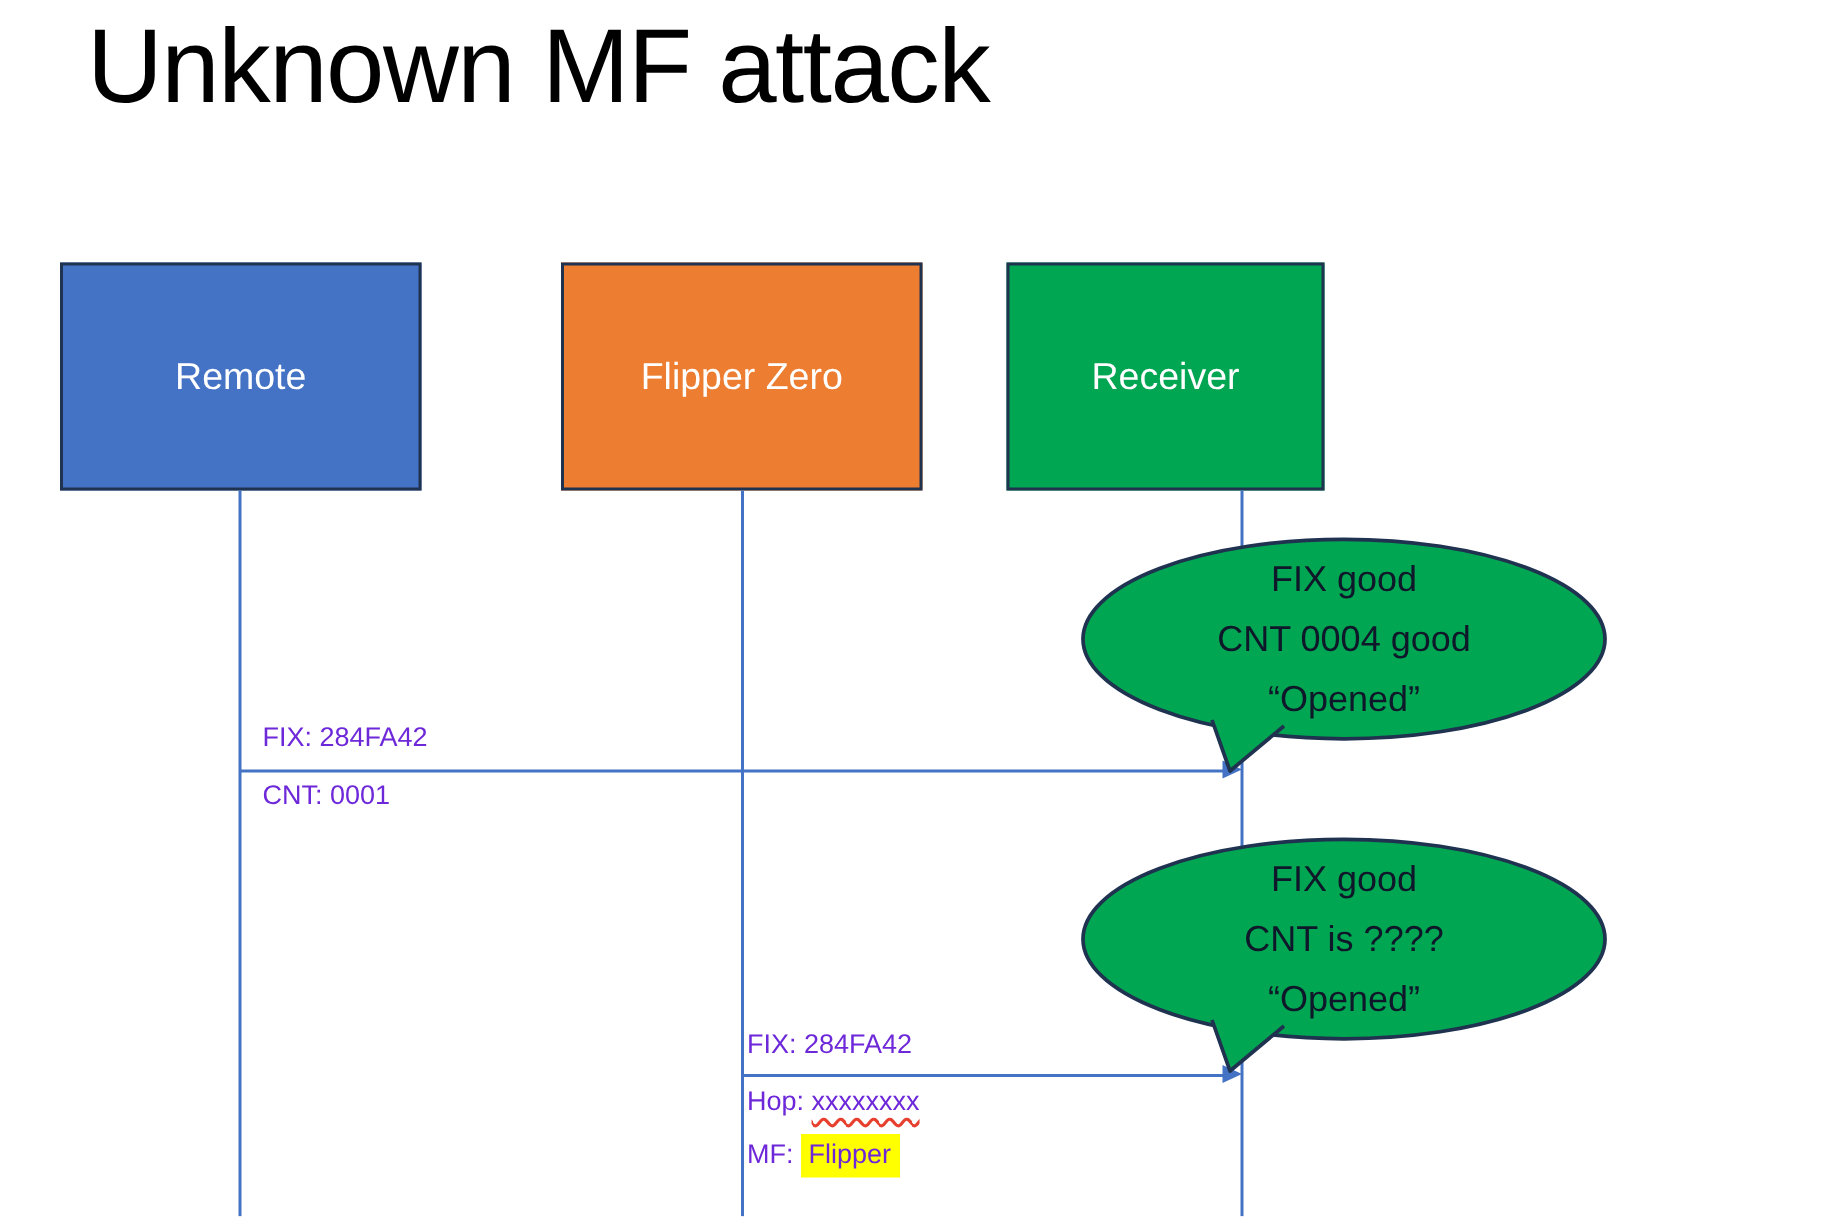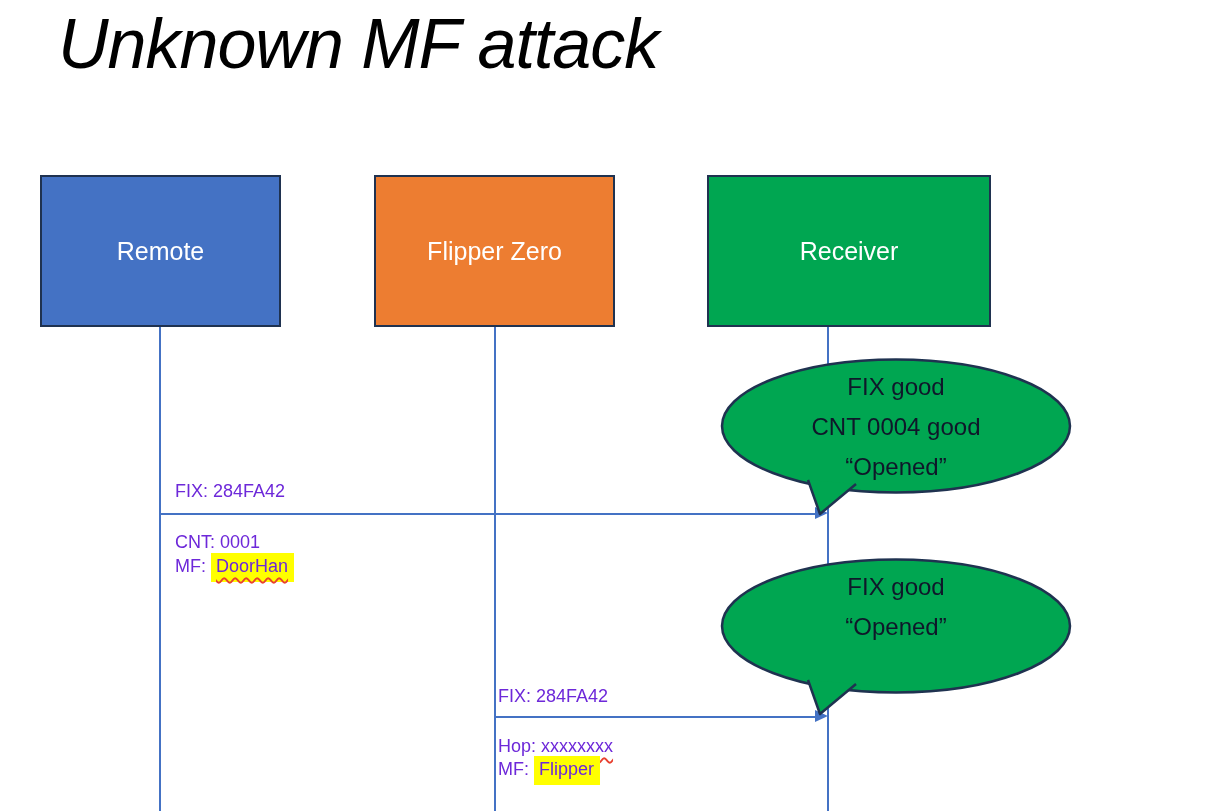--- a/index.html
+++ b/index.html
@@ -2,54 +2,54 @@
 <html><head>
 <meta charset="utf-8">
 <style>
   html,body { margin:0; padding:0; background:#fff; }
   .slide {
     position:relative; width:1216px; height:811px; background:#fff;
     overflow:hidden; font-family:"Liberation Sans","DejaVu Sans",sans-serif;
   }
   .title {
     position:absolute; left:58px; top:4px; font-size:70px; font-weight:300;
-    color:#000; letter-spacing:-1px; white-space:nowrap;font-style:italic;
+    color:#000; letter-spacing:-1px; white-space:nowrap;
   }
   
   .actor {
     position:absolute; top:175px; height:152px; box-sizing:border-box;
     border:2.5px solid #1F3250; display:flex; align-items:center; justify-content:center;
     color:#fff; font-size:25px;
   }
   .actor-remote   { left:40px;  width:241px; background:#4472C4; }
   .actor-flipper  { left:374px; width:241px; background:#ED7D31; }
-  .actor-receiver { left:707px; width:284px; background:#00A651; }
+  .actor-receiver { left:671px; width:212px; background:#00A651; }
   
   .lifeline { position:absolute; top:327px; height:484px; width:1.5px; background:#4472C4; }
   .ll-remote   { left:159px; }
   .ll-flipper  { left:494px; }
   .ll-receiver { left:827px; }
   
   .msg-line { position:absolute; height:1.5px; background:#4472C4; }
   .msg-line-1 { left:160px; top:513px; width:656px; }
   .msg-line-2 { left:494px; top:716px; width:322px; }
   .arrow-head {
     position:absolute; width:0; height:0;
     border-top:6.5px solid transparent; border-bottom:6.5px solid transparent;
     border-left:13px solid #4472C4;
   }
   .ah-1 { left:815px; top:507px; }
   .ah-2 { left:815px; top:710px; }
   
   .msg-label { position:absolute; font-size:18px; color:#6d28d9; white-space:nowrap;text-align:center; }
   .m1-a { left:175px; top:481px; }
-  .m1-b { left:175px; top:532px; }
+  .m1-b { left:175px; top:520px; }
   .m1-c { left:175px; top:556px; }
   .m2-a { left:498px; top:686px; }
-  .m2-b { left:498px; top:724px;margin-top:12px; }
+  .m2-b { left:498px; top:724px; }
   .m2-c { left:498px; top:759px; }
   .hl { background:#FFFF00; padding:3px 6px 6px 5px; }
   .sq {
     text-decoration-line:underline; text-decoration-style:wavy;
     text-decoration-color:#E8402F; text-decoration-thickness:2px;
     text-underline-offset:5px;
   }
   
   .callout { position:absolute; width:356px; height:168px; }
   .co-1 { left:718px; top:356px; }
@@ -79,21 +79,20 @@
   </div>
 
   <div class="lifeline ll-remote"></div>
   <div class="lifeline ll-flipper"></div>
   <div class="lifeline ll-receiver"></div>
 
   <div class="msg-line msg-line-1"></div>
   <div class="arrow-head ah-1"></div>
   <div class="msg-label m1-a">FIX: 284FA42</div>
   <div class="msg-label m1-b">CNT: 0001</div>
-  <div class="msg-label m1-c"><span>MF: </span><span class="hl sq">DoorHan</span></div>
 
   <div class="msg-line msg-line-2"></div>
   <div class="arrow-head ah-2"></div>
   <div class="msg-label m2-a">FIX: 284FA42</div>
   <div class="msg-label m2-b"><span>Hop: </span><span class="sq">xxxxxxxx</span></div>
   <div class="msg-label m2-c"><span>MF: </span><span class="hl">Flipper</span></div>
 
   <svg class="callout co-1" viewBox="0 0 356 168">
     <ellipse cx="178" cy="70" rx="174" ry="66.5" fill="#00A651" stroke="#1F3250" stroke-width="2.5"></ellipse>
     <path d="M 90 124 L 102 158 L 138 128" fill="#00A651" stroke="#1F3250" stroke-width="2.5" stroke-linejoin="round"></path>
@@ -103,16 +102,17 @@
     <div>CNT 0004 good</div>
     <div>“Opened”</div>
   </div>
 
   <svg class="callout co-2" viewBox="0 0 356 168">
     <ellipse cx="178" cy="70" rx="174" ry="66.5" fill="#00A651" stroke="#1F3250" stroke-width="2.5"></ellipse>
     <path d="M 90 124 L 102 158 L 138 128" fill="#00A651" stroke="#1F3250" stroke-width="2.5" stroke-linejoin="round"></path>
   </svg>
   <div class="callout-text ct-2">
     <div>FIX good</div>
+    <div>CNT is ????</div>
     <div>“Opened”</div>
   </div>
 
 </div>
 
 </body></html>

